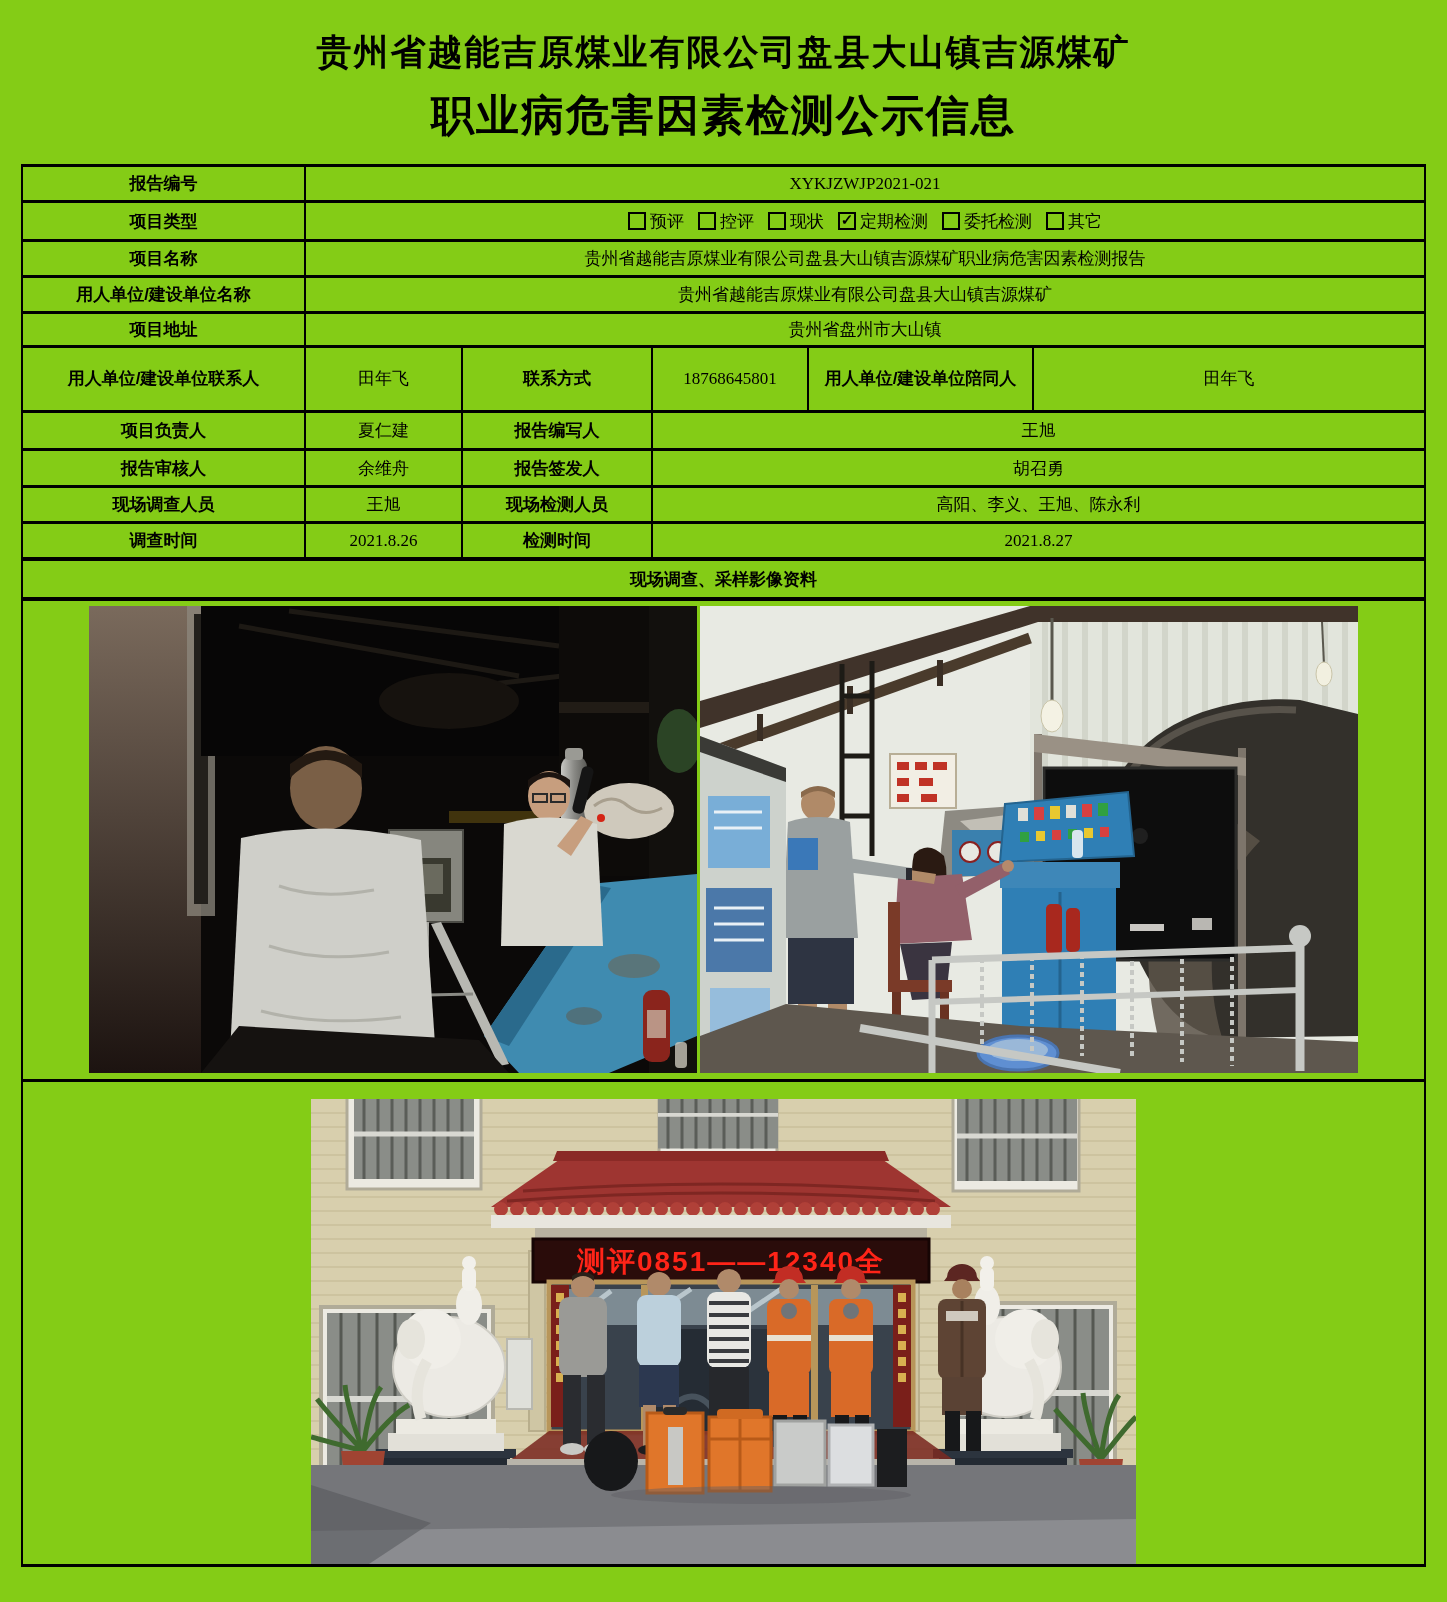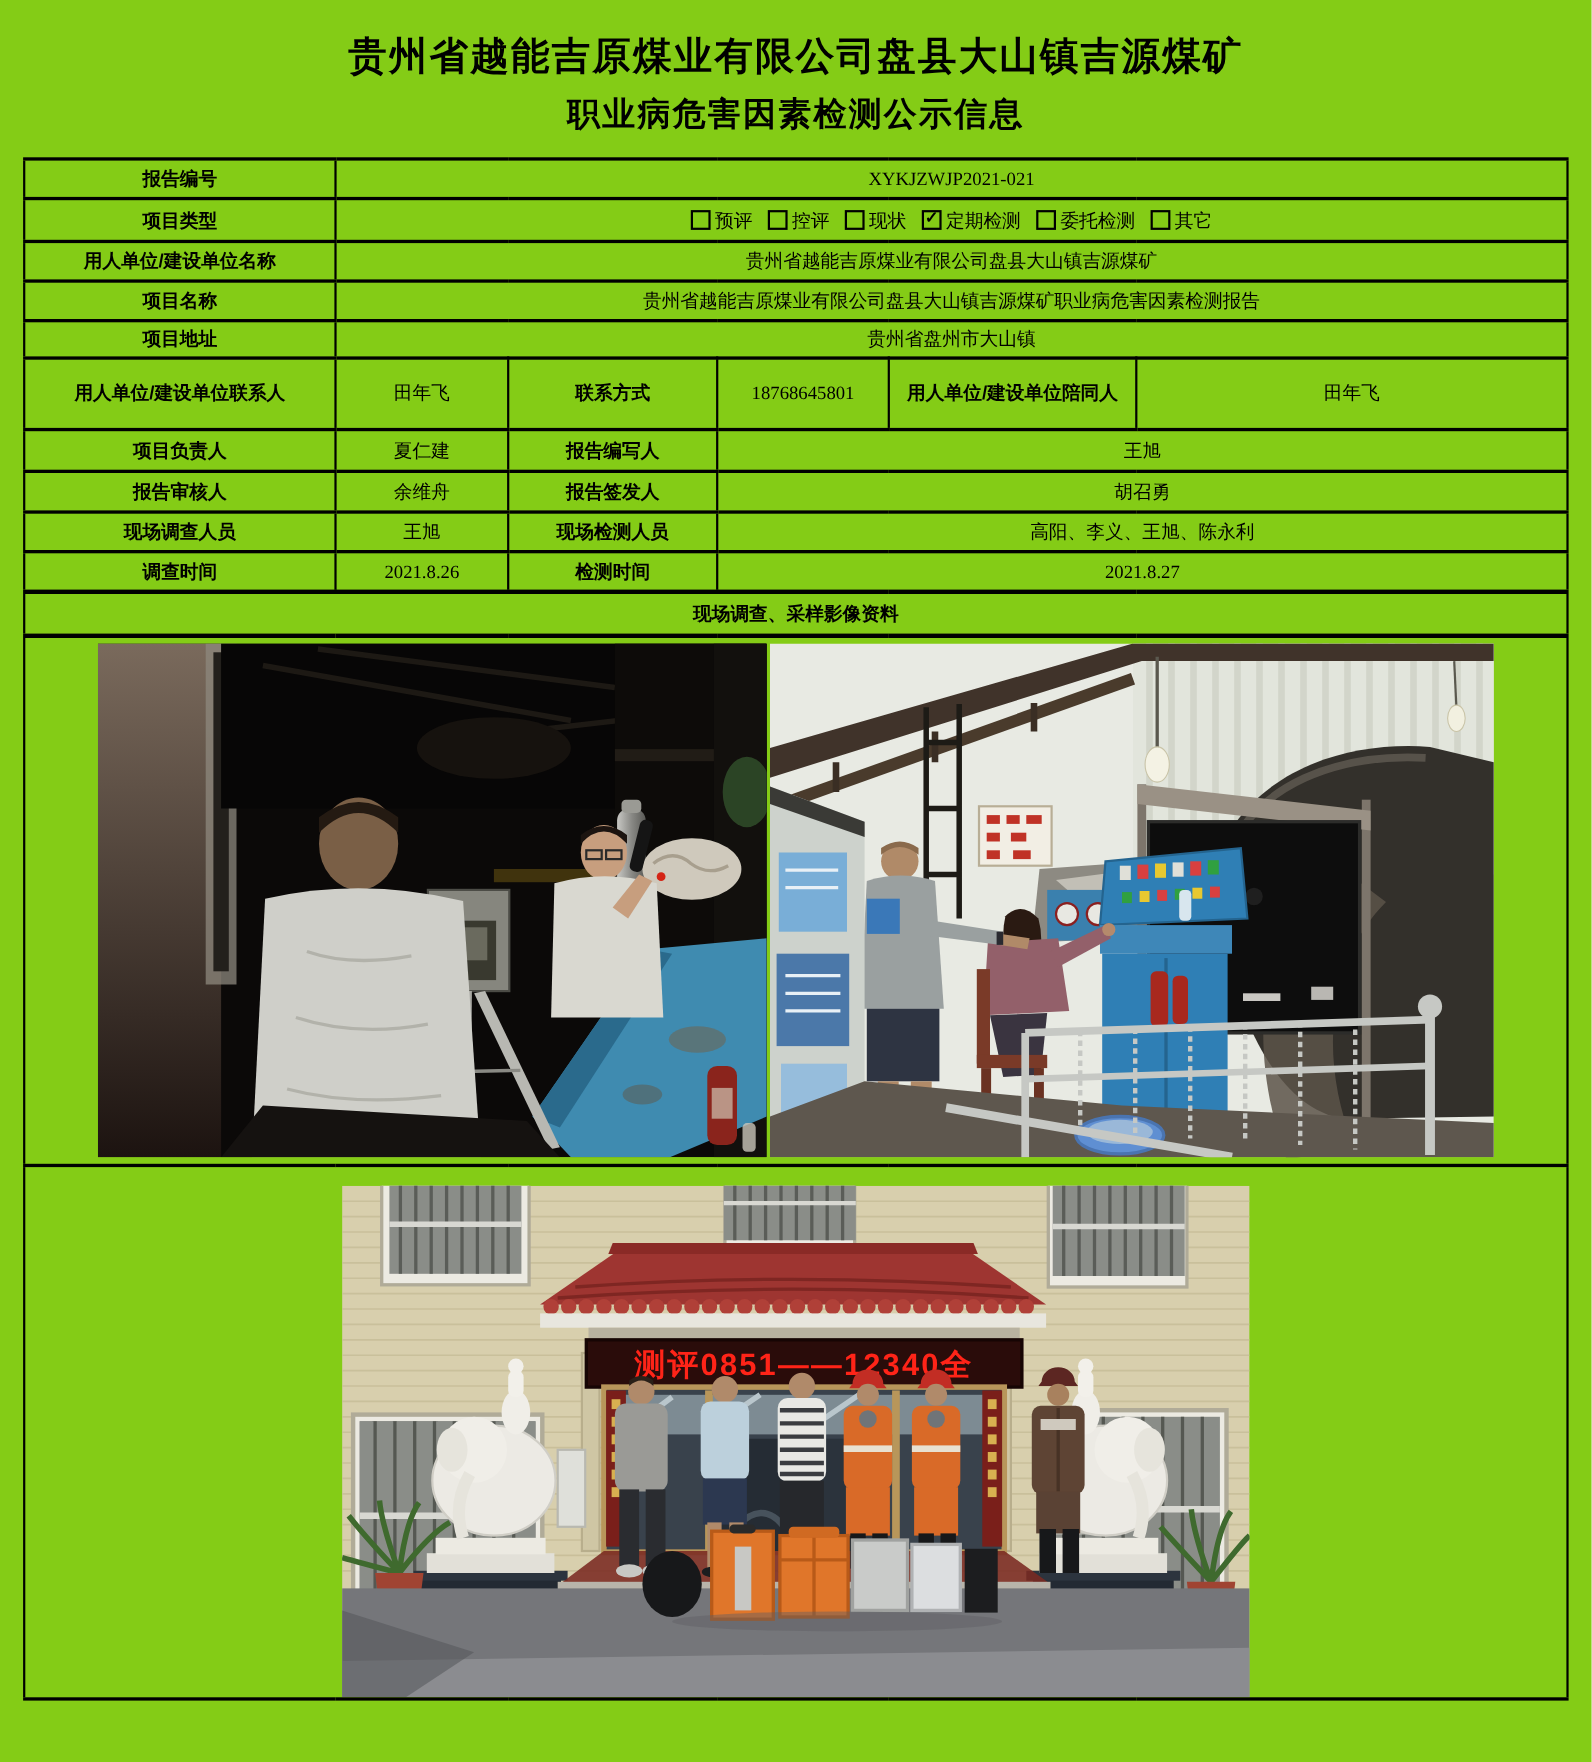--- a/index.html
+++ b/index.html
@@ -1,21 +1,21 @@
 <!DOCTYPE html>
 <html><head>
 <meta charset="utf-8">
 <style>
   html,body{margin:0;padding:0;background:#ffffff;}
   body{width:1447px;height:1602px;position:relative;overflow:hidden;
        font-family:"Liberation Sans","DejaVu Sans",sans-serif;color:#000;}
   .page{position:absolute;left:0;top:0;width:1447px;height:1602px;background:#84cc16;}
   .doc-title{margin-top:24px;text-align:center;font-weight:bold;line-height:1.62;
              font-size:35px;letter-spacing:2px;font-family:"Liberation Sans","DejaVu Sans",sans-serif;}
-  .doc-title .t2{font-size:30px;}
+  .doc-title .t2{font-size:43px;}
   table.form{border-collapse:collapse;table-layout:fixed;width:1403px;margin:14px 0 17px 21px;}
   table.form td{border:2px solid #000;border-top-width:3px;border-bottom-width:3px;
                 padding:0 6px;font-size:17px;text-align:center;vertical-align:middle;
                 overflow:hidden;white-space:nowrap;}
   td.lbl{font-weight:bold;font-family:"Liberation Sans","DejaVu Sans",sans-serif;}
   td.val{font-family:"Liberation Serif","DejaVu Serif",serif;font-weight:normal;font-size:17px;}
   tr.h33 td{height:33px;} tr.h36 td{height:36px;} tr.h31 td{height:31px;}
   tr.h62 td{height:62px;white-space:normal;line-height:1.45;}
   tr.h35 td{height:35px;} tr.h34 td{height:34px;}
   tr.sect td{height:36px;font-weight:bold;border-top-width:4px;border-bottom-width:4px;}
@@ -78,26 +78,26 @@
                 <span>委托检测</span>
               </span>
               <span class="cb">
                 <span class="box"></span>
                 <span>其它</span>
               </span>
             </div>
       </td>
     </tr>
     <tr class="h33">
+      <td class="lbl">项目名称</td>
+      <td class="val" colspan="5">贵州省越能吉原煤业有限公司盘县大山镇吉源煤矿职业病危害因素检测报告</td>
+    </tr>
+    <tr class="h33">
       <td class="lbl">用人单位/建设单位名称</td>
       <td class="val" colspan="5">贵州省越能吉原煤业有限公司盘县大山镇吉源煤矿</td>
-    </tr>
-    <tr class="h33">
-      <td class="lbl">项目名称</td>
-      <td class="val" colspan="5">贵州省越能吉原煤业有限公司盘县大山镇吉源煤矿职业病危害因素检测报告</td>
     </tr>
     <tr class="h31">
       <td class="lbl">项目地址</td>
       <td class="val" colspan="5">贵州省盘州市大山镇</td>
     </tr>
     <tr class="h62">
       <td class="lbl">用人单位/建设单位联系人</td>
       <td class="val">田年飞</td>
       <td class="lbl">联系方式</td>
       <td class="val">18768645801</td>

